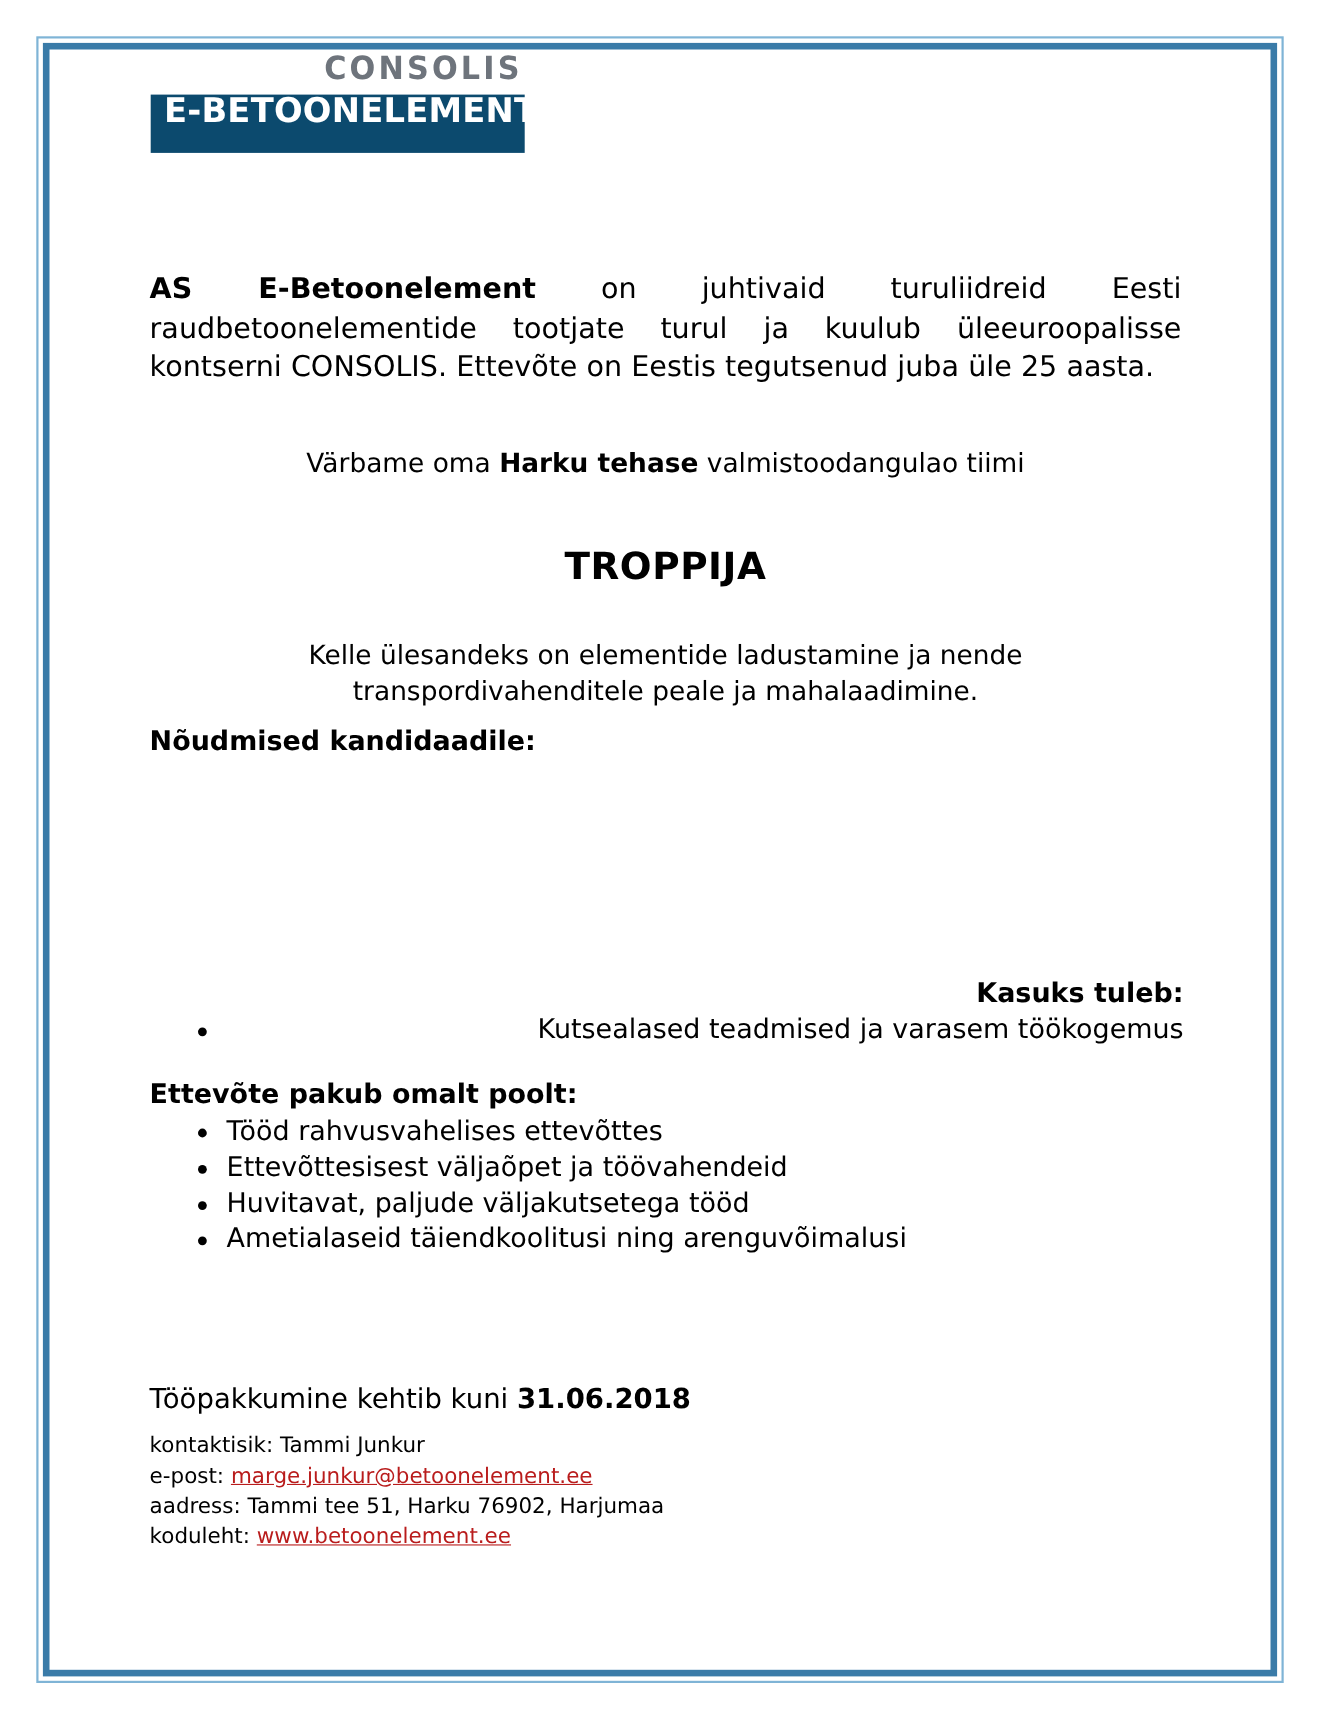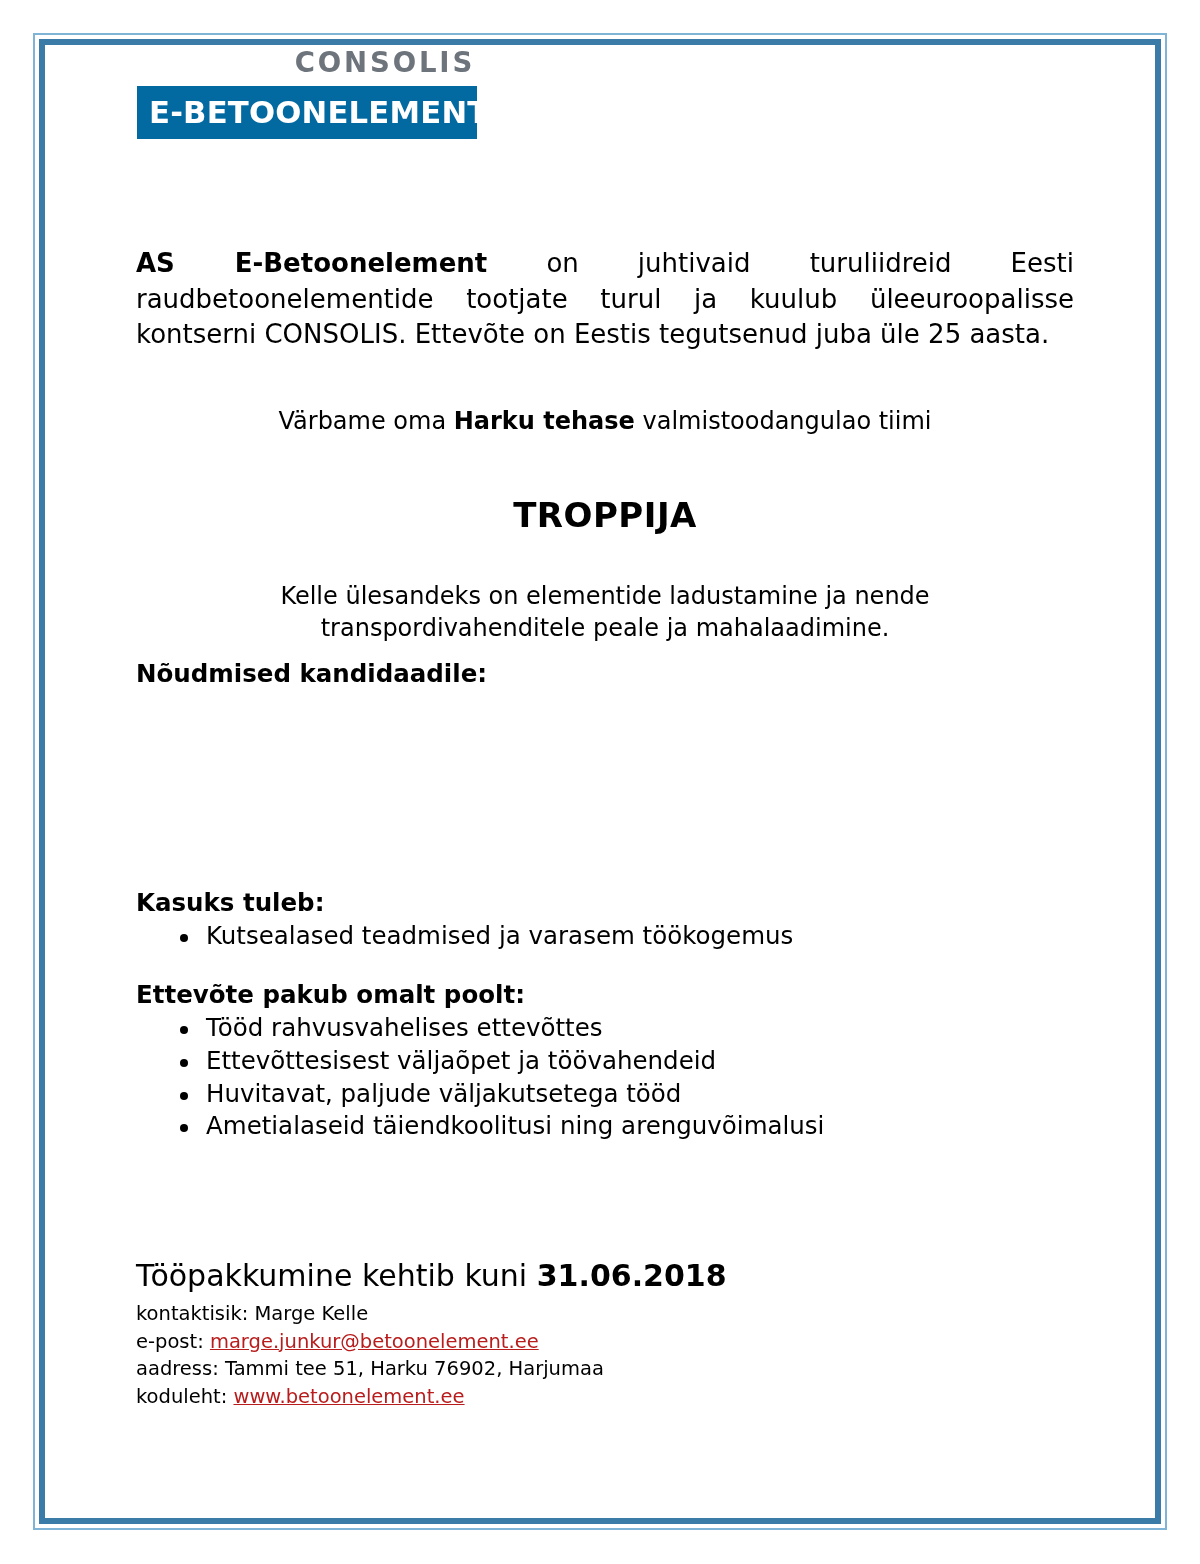--- a/index.html
+++ b/index.html
@@ -60,25 +60,24 @@
     letter-spacing: 3px;
     color: #6e747c;
     text-align: right;
     line-height: 1;
     padding-right: 2px;
     transform: scaleX(0.95);
     transform-origin: right center;
   }
   .logo-box {
     margin-top: 9px;
-    background: #0369a1;
+    background: #0c4a6e;
     width: 340px;
     height: 53px;
     display: flex;
-    align-items: center;
     box-sizing: border-box;
     padding-left: 12px;
   }
   .logo-box-text {
     color: #ffffff;
     font-weight: 700;
     font-size: 31px;
     letter-spacing: 0.2px;
     line-height: 1;
     transform: scaleX(0.99);
@@ -158,29 +157,29 @@
     position: absolute;
     left: 44px;
     top: 14px;
     width: 8px;
     height: 8px;
     border-radius: 50%;
     background: #000000;
   }
 
   .sec-requirements { top: 658px; }
-  .sec-benefits     { top: 887px; }
+  .sec-benefits     { top: 887px; text-align: right; }
   .sec-offers       { top: 979px; }
 
   .deadline {
     position: absolute;
     left: 136px;
     top: 1232px;
     width: 940px;
-    font-size: 30px;
+    font-size: 25px;
     line-height: 1.3;
     margin-top: 24px;
   }
   .deadline b { font-weight: 700; }
 
   .contact {
     position: absolute;
     left: 136px;
     top: 1300px;
     width: 700px;
@@ -234,19 +233,19 @@
       <li><span>Tööd rahvusvahelises ettevõttes</span></li>
       <li><span>Ettevõttesisest väljaõpet ja töövahendeid</span></li>
       <li><span>Huvitavat, paljude väljakutsetega tööd</span></li>
       <li><span>Ametialaseid täiendkoolitusi ning arenguvõimalusi</span></li>
     </ul>
   </div>
 
   <p class="deadline"><span>Tööpakkumine kehtib kuni </span><b>31.06.2018</b></p>
 
   <div class="contact">
-    <div><span>kontaktisik: </span><span>Marge Kelle</span></div>
+    <div><span>kontaktisik: </span><span>Tammi Junkur</span></div>
     <div><span>e-post: </span><a class="link" href="#">marge.junkur@betoonelement.ee</a></div>
     <div><span>aadress: </span><span>Tammi tee 51, Harku 76902, Harjumaa</span></div>
     <div><span>koduleht: </span><a class="link" href="#">www.betoonelement.ee</a></div>
   </div>
 
 </div>
 
 </body></html>

